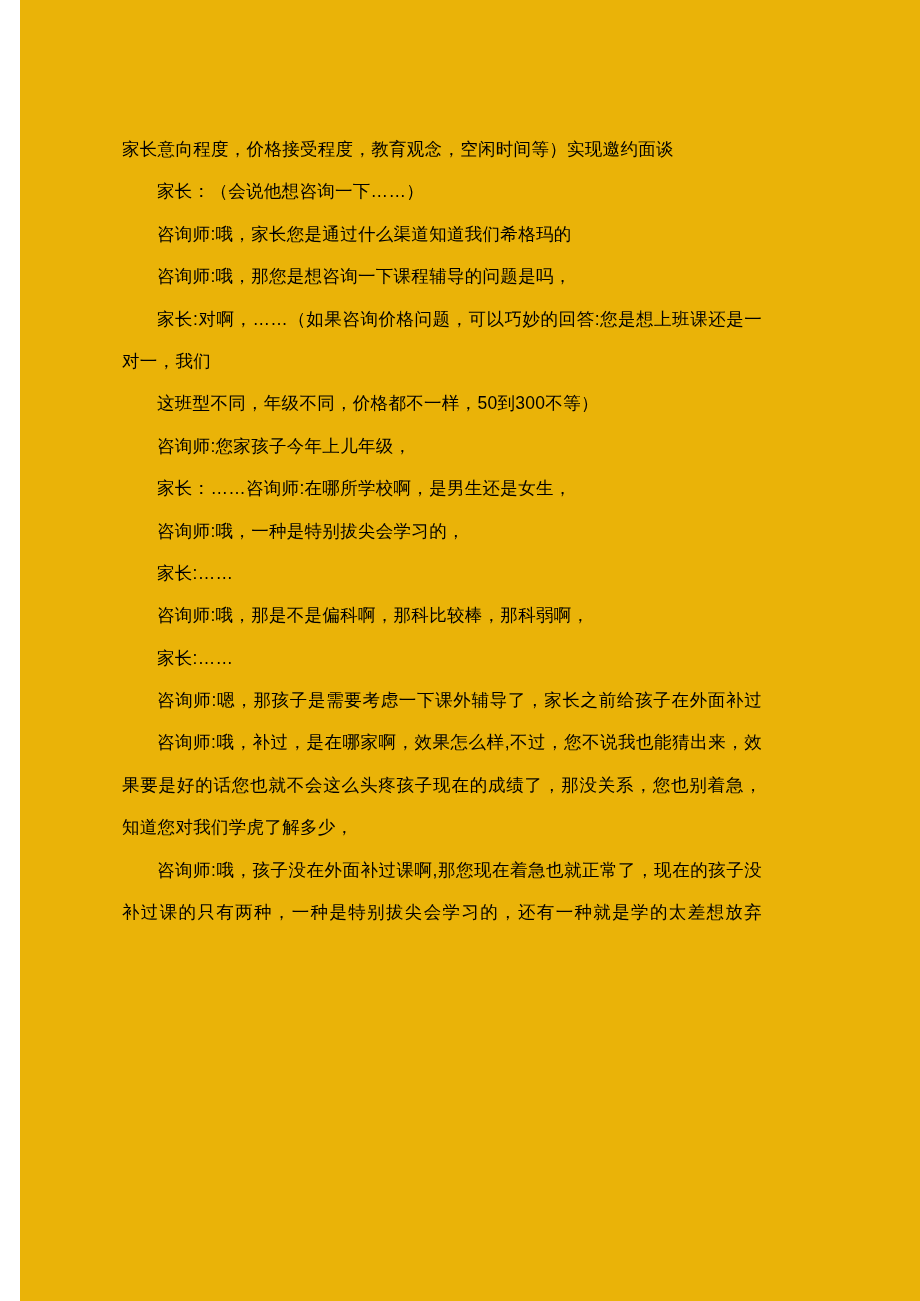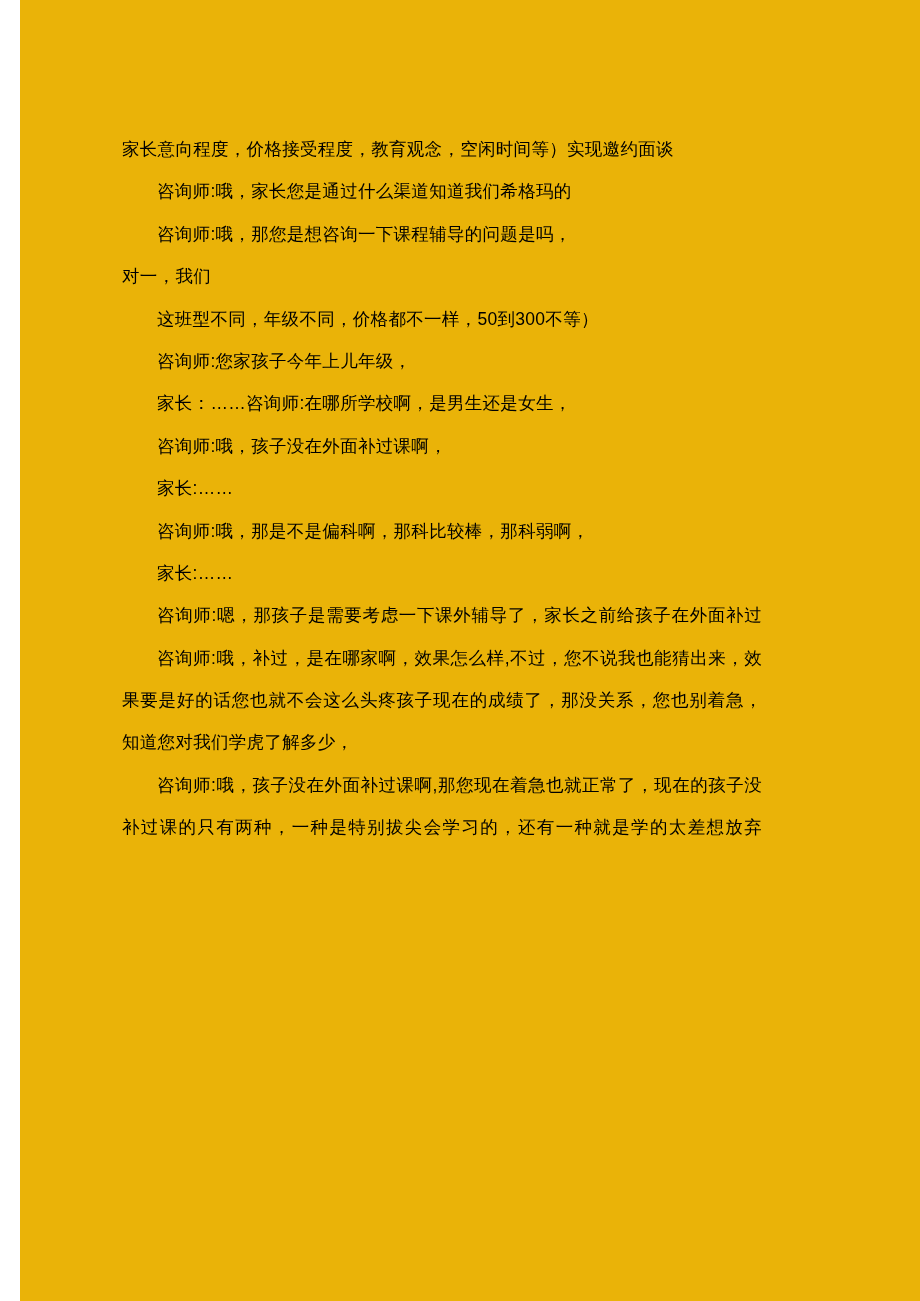--- a/index.html
+++ b/index.html
@@ -40,27 +40,29 @@
     text-align-last: justify;
     overflow: hidden;
   }
 </style>
 </head>
 <body>
 
 <div class="page">
   <div class="doc">
     <div class="line">家长意向程度，价格接受程度，教育观念，空闲时间等）实现邀约面谈</div>
+    <div class="line indent">家长：（会说他想咨询一下……）</div>
     <div class="line indent">咨询师:哦，家长您是通过什么渠道知道我们希格玛的</div>
     <div class="line indent">咨询师:哦，那您是想咨询一下课程辅导的问题是吗，</div>
+    <div class="line indent fill">家长:对啊，……（如果咨询价格问题，可以巧妙的回答:您是想上班课还是一</div>
     <div class="line">对一，我们</div>
     <div class="line indent">这班型不同，年级不同，价格都不一样，50到300不等）</div>
     <div class="line indent">咨询师:您家孩子今年上儿年级，</div>
     <div class="line indent">家长：……咨询师:在哪所学校啊，是男生还是女生，</div>
-    <div class="line indent">咨询师:哦，孩子没在外面补过课啊，</div>
+    <div class="line indent">咨询师:哦，一种是特别拔尖会学习的，</div>
     <div class="line indent">家长:……</div>
     <div class="line indent">咨询师:哦，那是不是偏科啊，那科比较棒，那科弱啊，</div>
     <div class="line indent">家长:……</div>
     <div class="line indent fill">咨询师:嗯，那孩子是需要考虑一下课外辅导了，家长之前给孩子在外面补过</div>
     <div class="line indent fill">咨询师:哦，补过，是在哪家啊，效果怎么样,不过，您不说我也能猜出来，效</div>
     <div class="line fill">果要是好的话您也就不会这么头疼孩子现在的成绩了，那没关系，您也别着急，不</div>
     <div class="line">知道您对我们学虎了解多少，</div>
     <div class="line indent fill">咨询师:哦，孩子没在外面补过课啊,那您现在着急也就正常了，现在的孩子没</div>
     <div class="line fill">补过课的只有两种，一种是特别拔尖会学习的，还有一种就是学的太差想放弃的，</div>
   </div>

